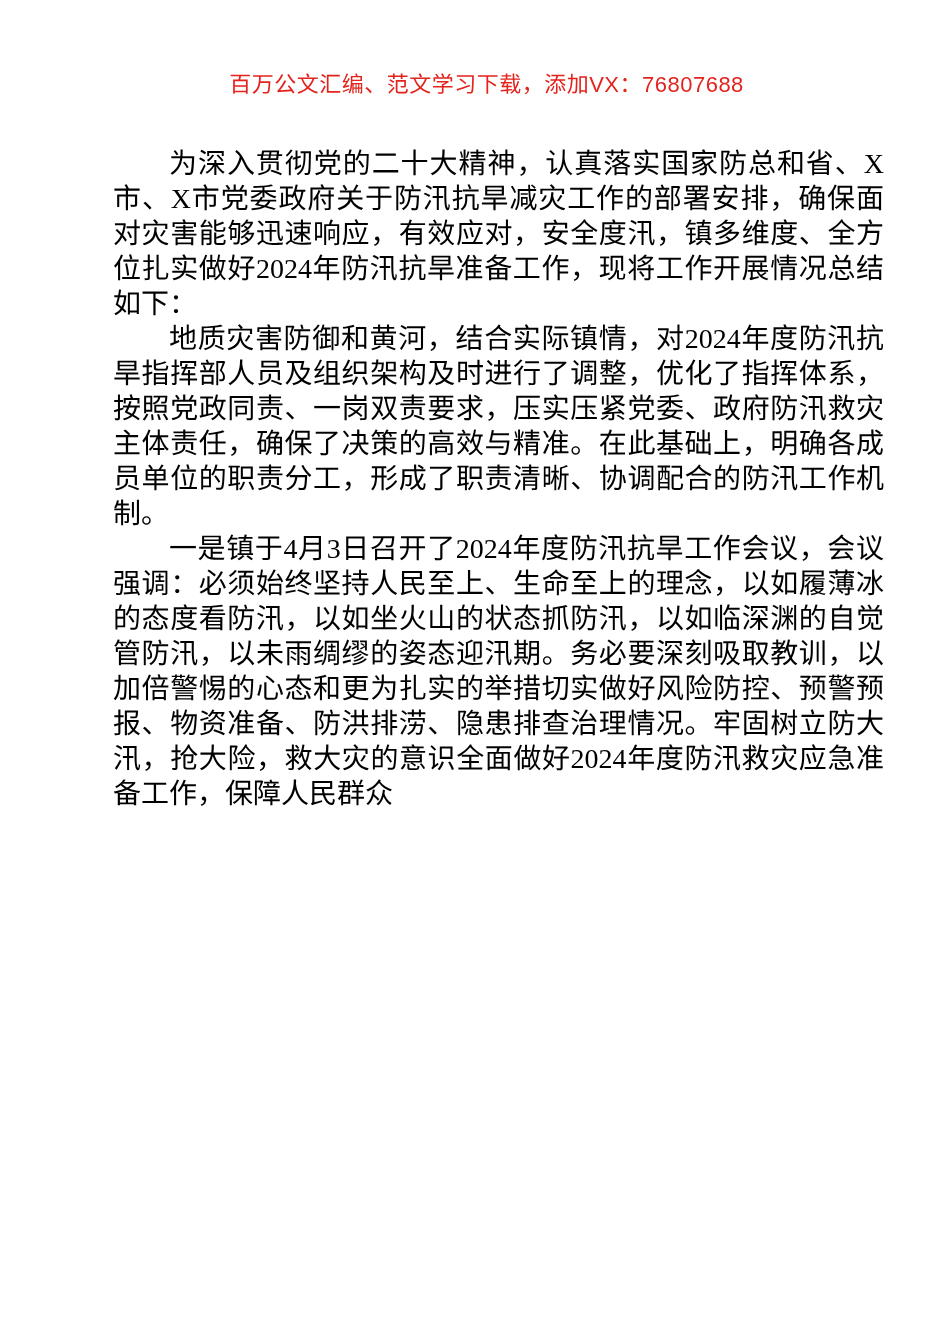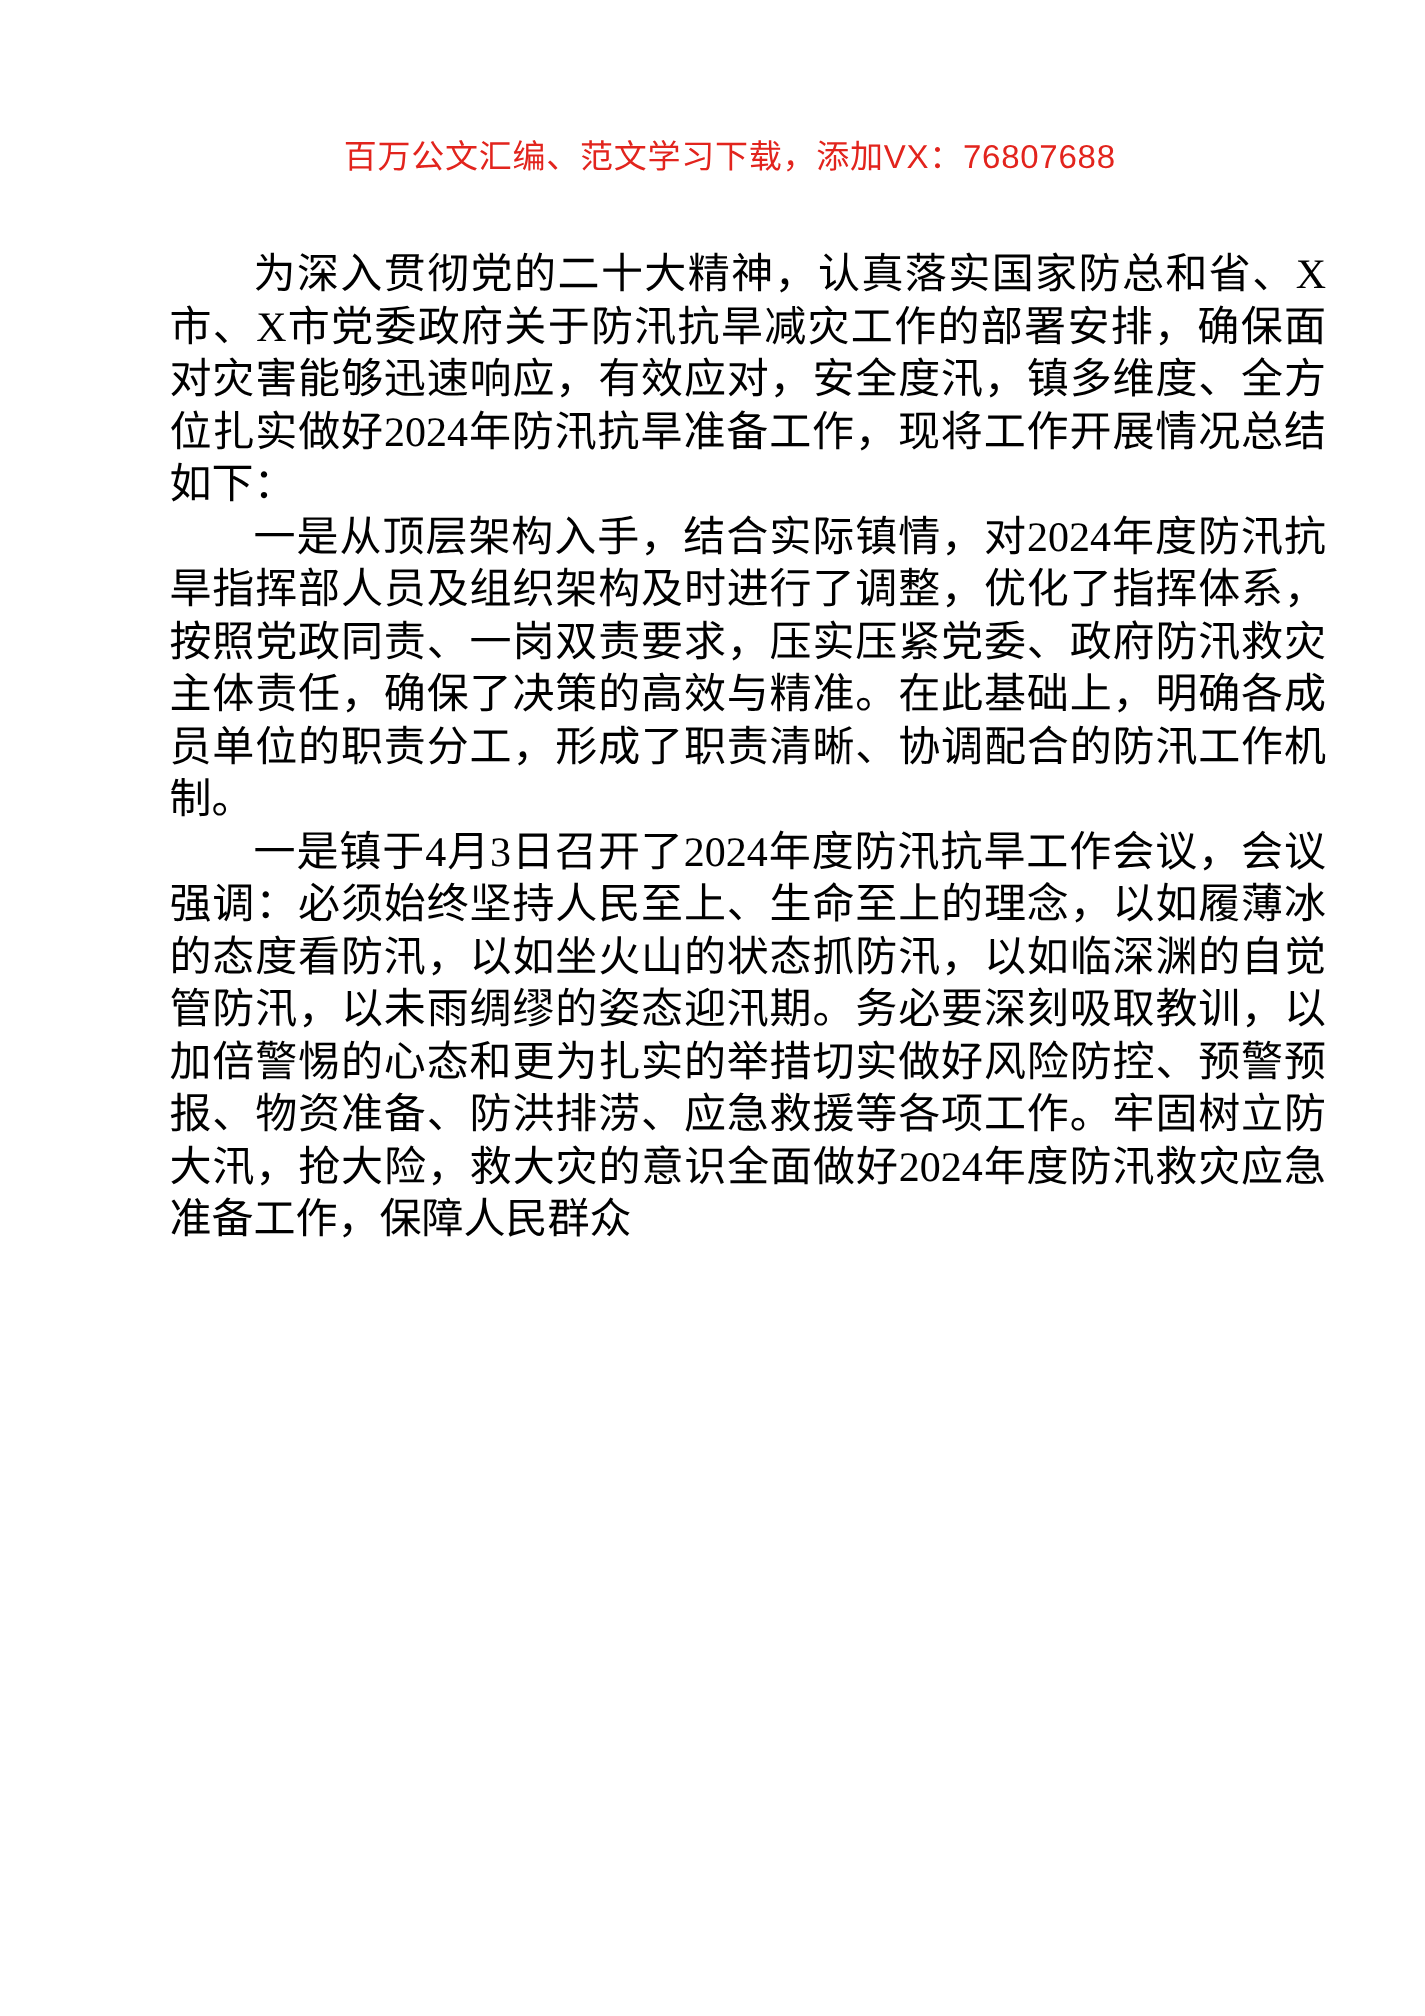--- a/index.html
+++ b/index.html
@@ -11,21 +11,21 @@
     position: relative;
     width: 950px;
     height: 1344px;
     margin: 0 auto;
     background: #ffffff;
     color: #000000;
     overflow: hidden;
     font-family: "Liberation Serif", serif;
   }
   .watermark {
-    padding-top: 92px;
+    padding-top: 72px;
     text-align: center;
     font-size: 22px;
     line-height: 26px;
     letter-spacing: 0.5px;
     font-family: "Liberation Sans", sans-serif;
     margin-left: 23px;
   }
   .doc-title {
     margin: 64px 0 0 0;
     text-align: center;
@@ -54,17 +54,17 @@
 </head>
 <body>
 
 <div class="page" style="background: rgb(255, 255, 255); color: rgb(0, 0, 0);">
 
   <div class="watermark" style="color: rgb(226, 36, 29);">百万公文汇编、范文学习下载，添加VX：76807688</div>
 
 
   <div class="doc-body">
       <p class="block paragraph">为深入贯彻党的二十大精神，认真落实国家防总和省、X市、X市党委政府关于防汛抗旱减灾工作的部署安排，确保面对灾害能够迅速响应，有效应对，安全度汛，镇多维度、全方位扎实做好2024年防汛抗旱准备工作，现将工作开展情况总结如下：</p>
-      <p class="block paragraph">一是从顶层架构入手，结合实际镇情，对2024年度防汛抗旱指挥部人员及组织架构及时进行了调整，优化了指挥体系，按照党政同责、一岗双责要求，压实压紧党委、政府防汛救灾主体责任，确保了决策的高效与精准。在此基础上，明确各成员单位的职责分工，形成了职责清晰、协调配合的防汛工作机制。</p>
-      <p class="block paragraph">一是镇于4月3日召开了2024年度防汛抗旱工作会议，会议强调：必须始终坚持人民至上、生命至上的理念，以如履薄冰的态度看防汛，以如坐火山的状态抓防汛，以如临深渊的自觉管防汛，以未雨绸缪的姿态迎汛期。务必要深刻吸取教训，以加倍警惕的心态和更为扎实的举措切实做好风险防控、预警预报、物资准备、防洪排涝、应急救援等各项工作。牢固树立防大汛，抢大险，救大灾的意识全面做好2024年度防汛救灾应急准备工作，保障人民群众</p>
+      <p class="block paragraph">地质灾害防御和黄河，结合实际镇情，对2024年度防汛抗旱指挥部人员及组织架构及时进行了调整，优化了指挥体系，按照党政同责、一岗双责要求，压实压紧党委、政府防汛救灾主体责任，确保了决策的高效与精准。在此基础上，明确各成员单位的职责分工，形成了职责清晰、协调配合的防汛工作机制。</p>
+      <p class="block paragraph">一是镇于4月3日召开了2024年度防汛抗旱工作会议，会议强调：必须始终坚持人民至上、生命至上的理念，以如履薄冰的态度看防汛，以如坐火山的状态抓防汛，以如临深渊的自觉管防汛，以未雨绸缪的姿态迎汛期。务必要深刻吸取教训，以加倍警惕的心态和更为扎实的举措切实做好风险防控、预警预报、物资准备、防洪排涝、隐患排查治理情况。牢固树立防大汛，抢大险，救大灾的意识全面做好2024年度防汛救灾应急准备工作，保障人民群众</p>
     </div>
 
 </div>
 
 </body></html>

